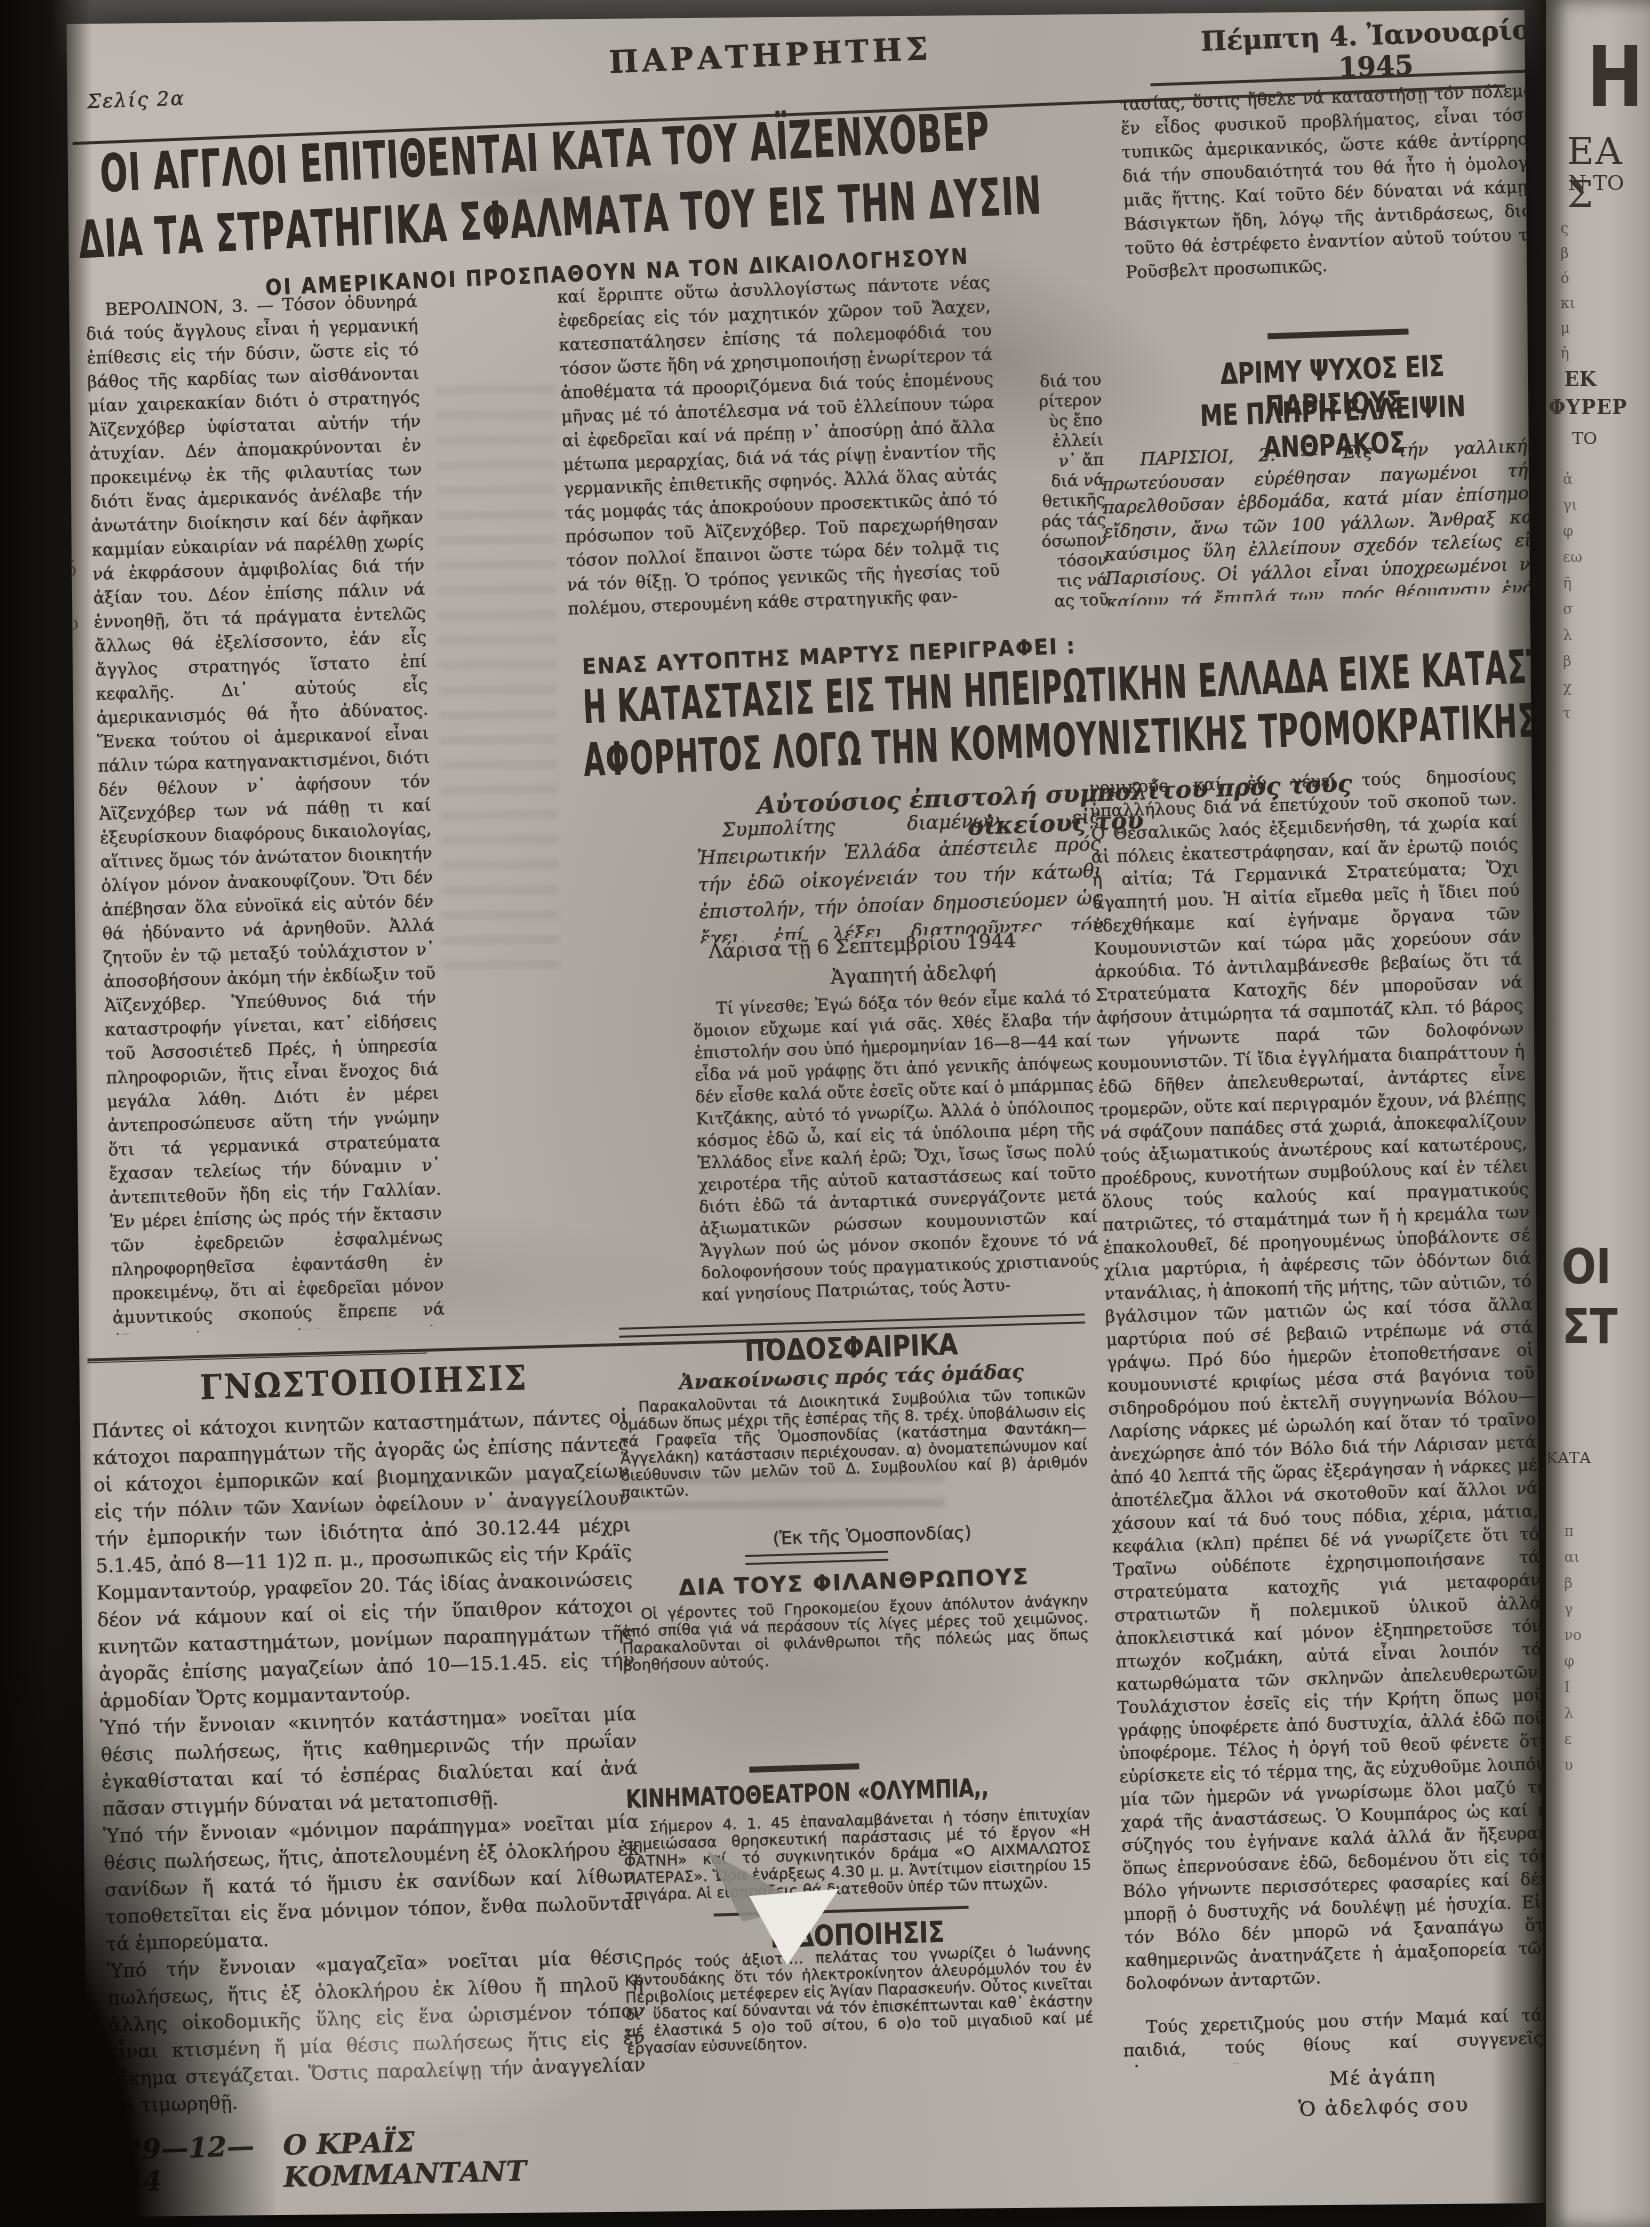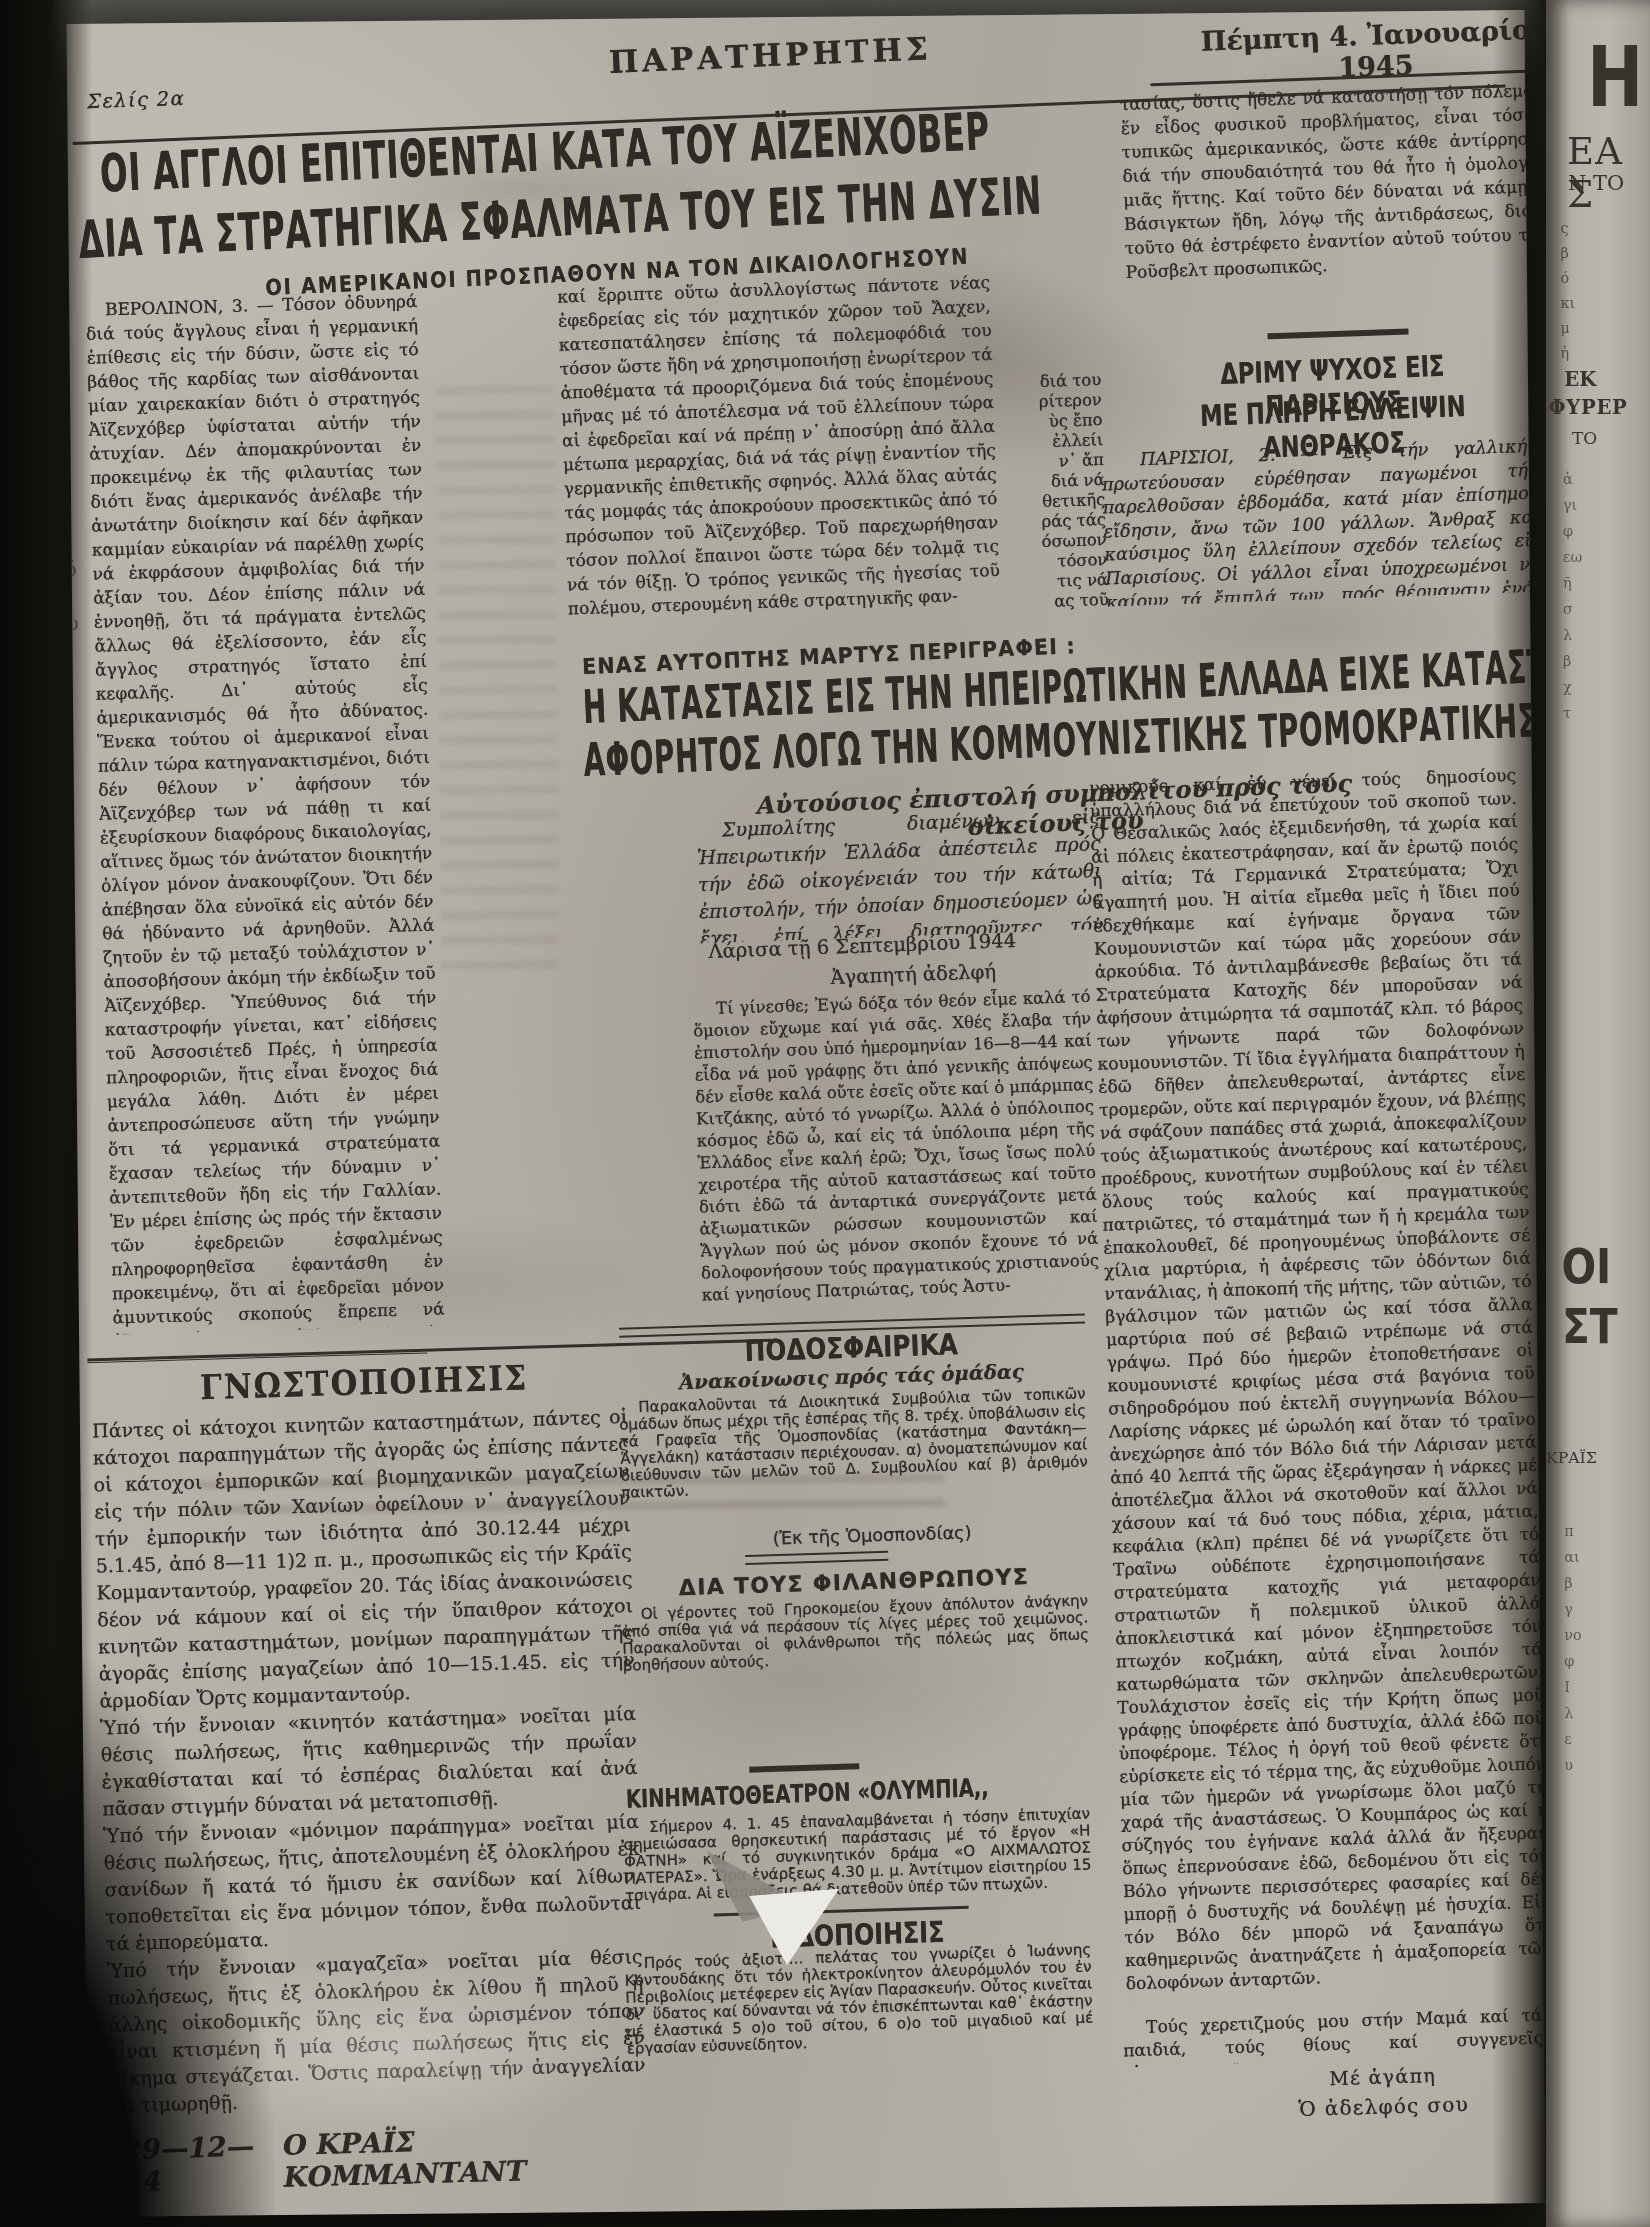--- a/index.html
+++ b/index.html
@@ -270,21 +270,21 @@
 φ
 εω
 ῆ
 σ
 λ
 β
 χ
 τ</div>
     <div class="p2" id="rs6">ΟΙ</div>
     <div class="p2" id="rs7">ΣΤ</div>
-    <div class="p2" id="rs8">ΚΡΑΪΣ</div>
+    <div class="p2" id="rs8">ΚΑΤΑ</div>
     <div class="p2" id="rscol3">π
 αι
 β
 γ
 νο
 φ
 Ι
 λ
 ε
 υ</div>

